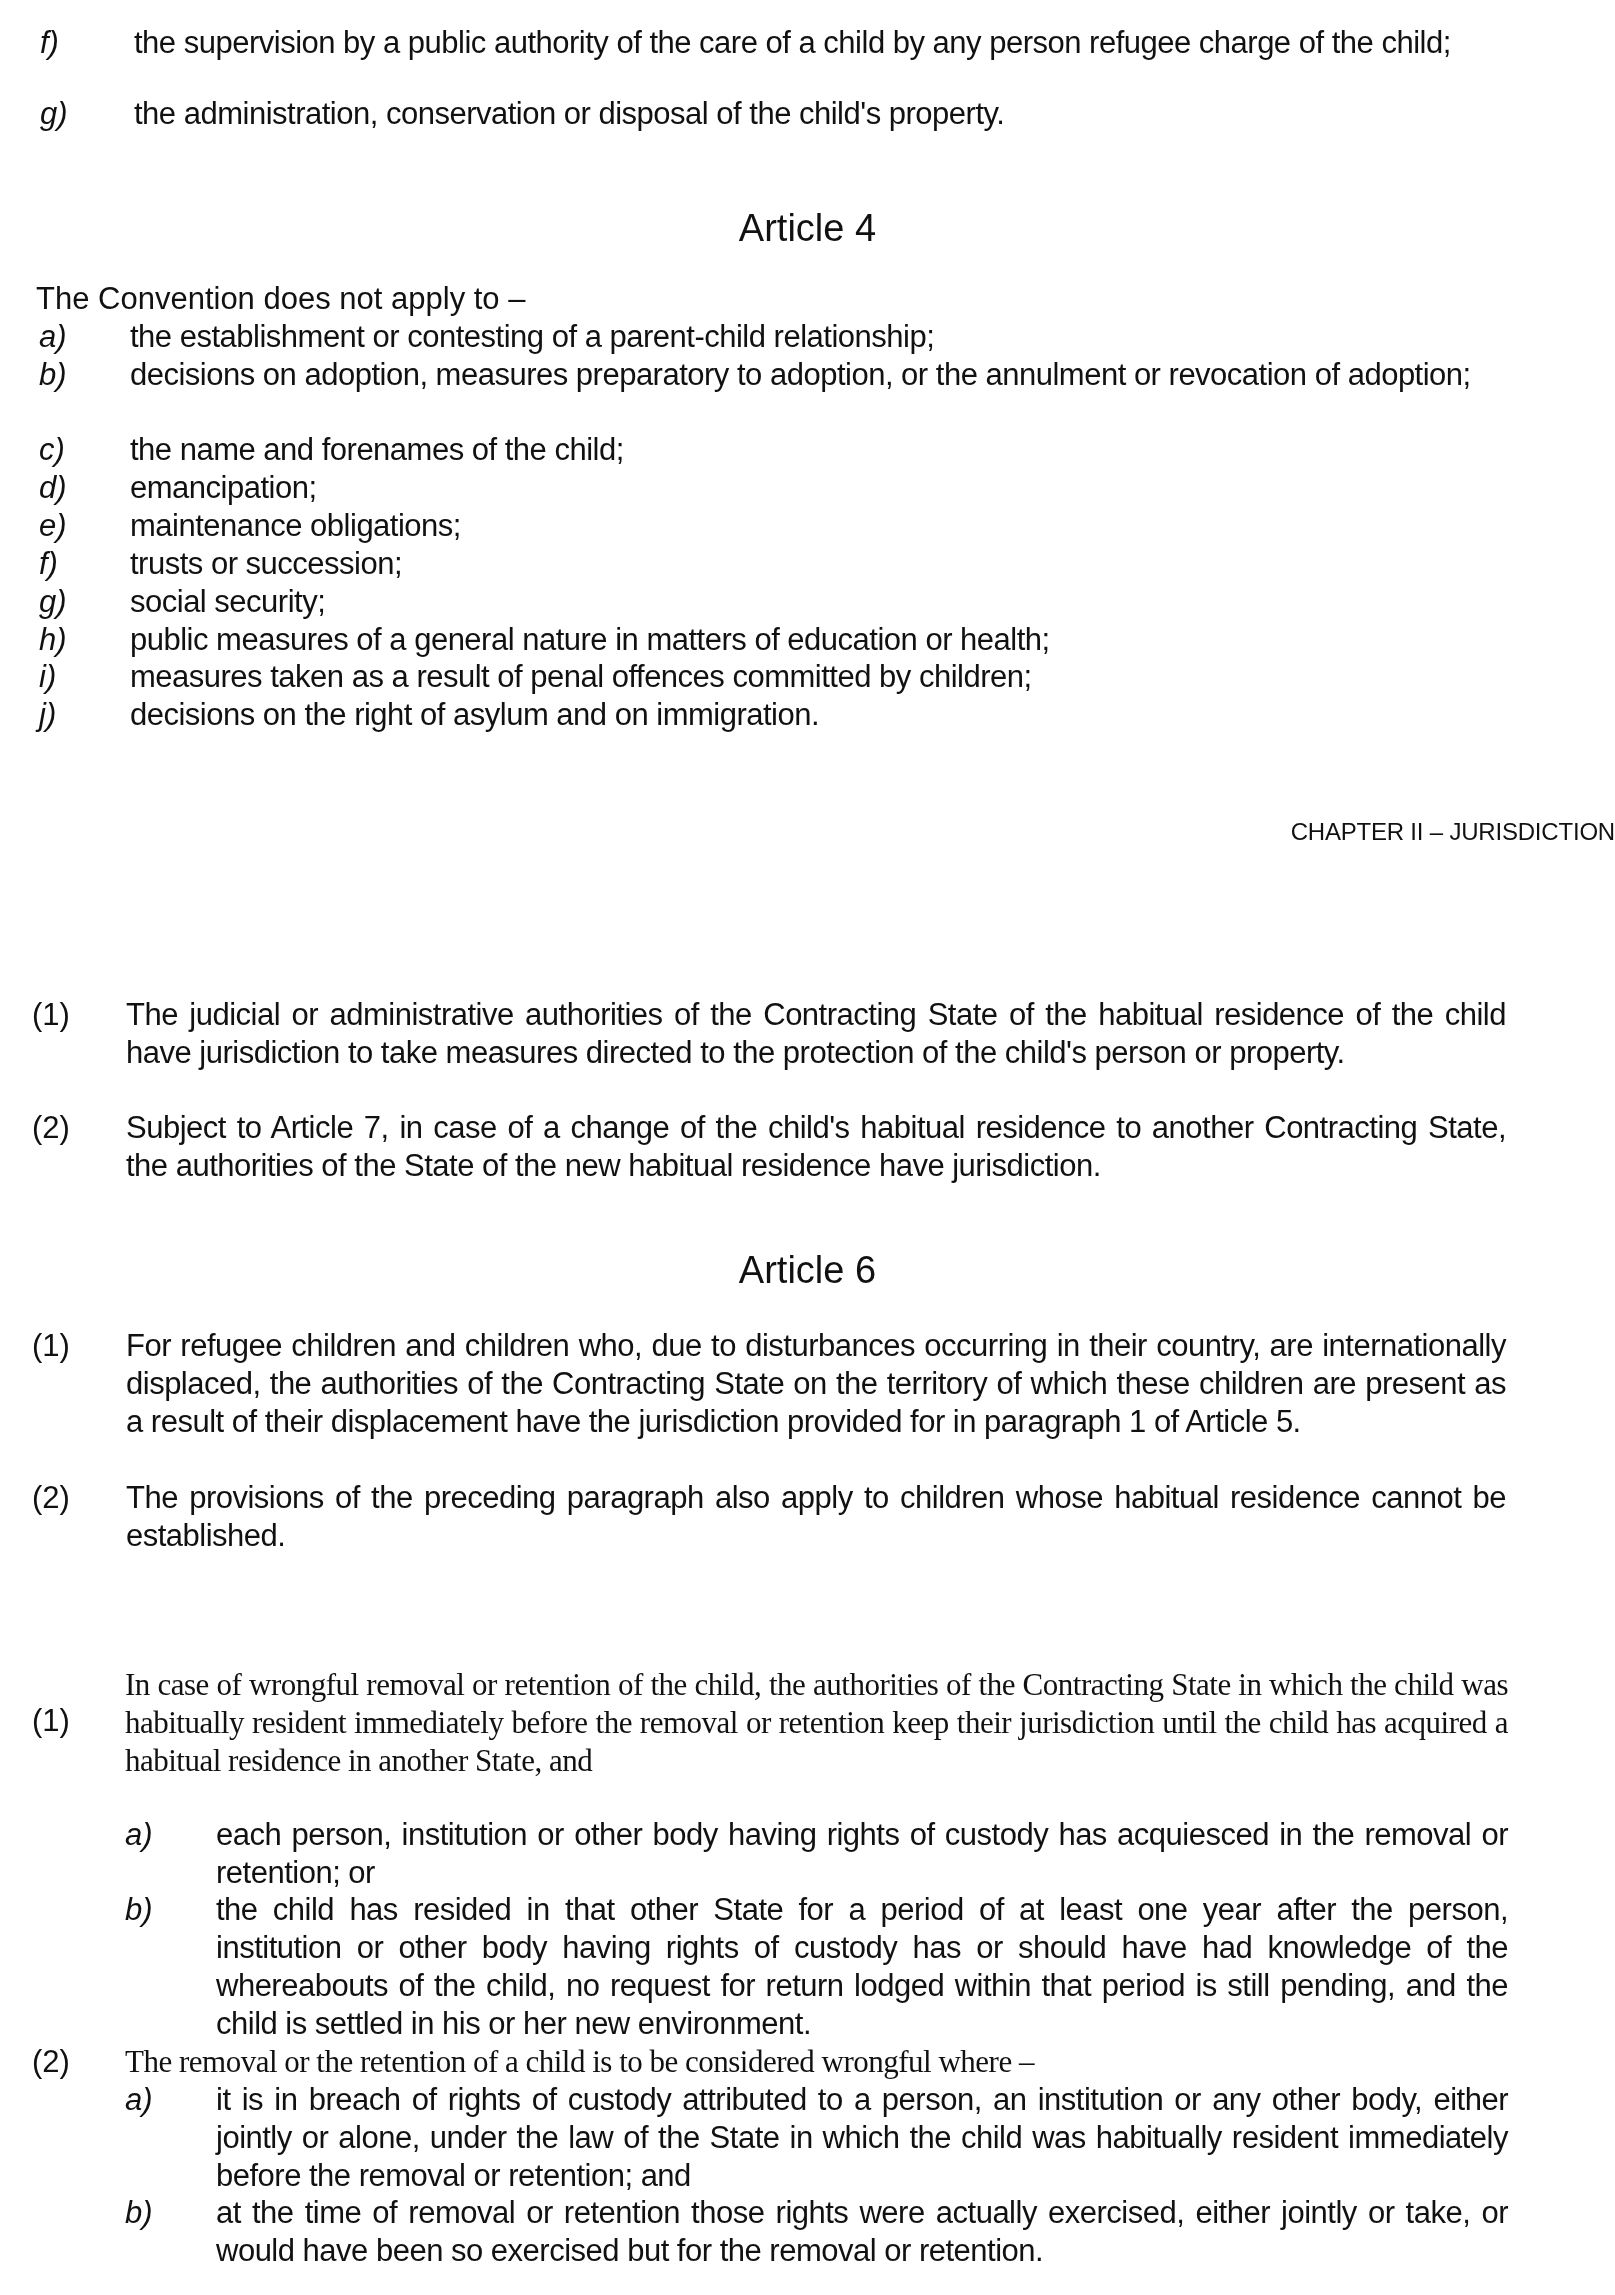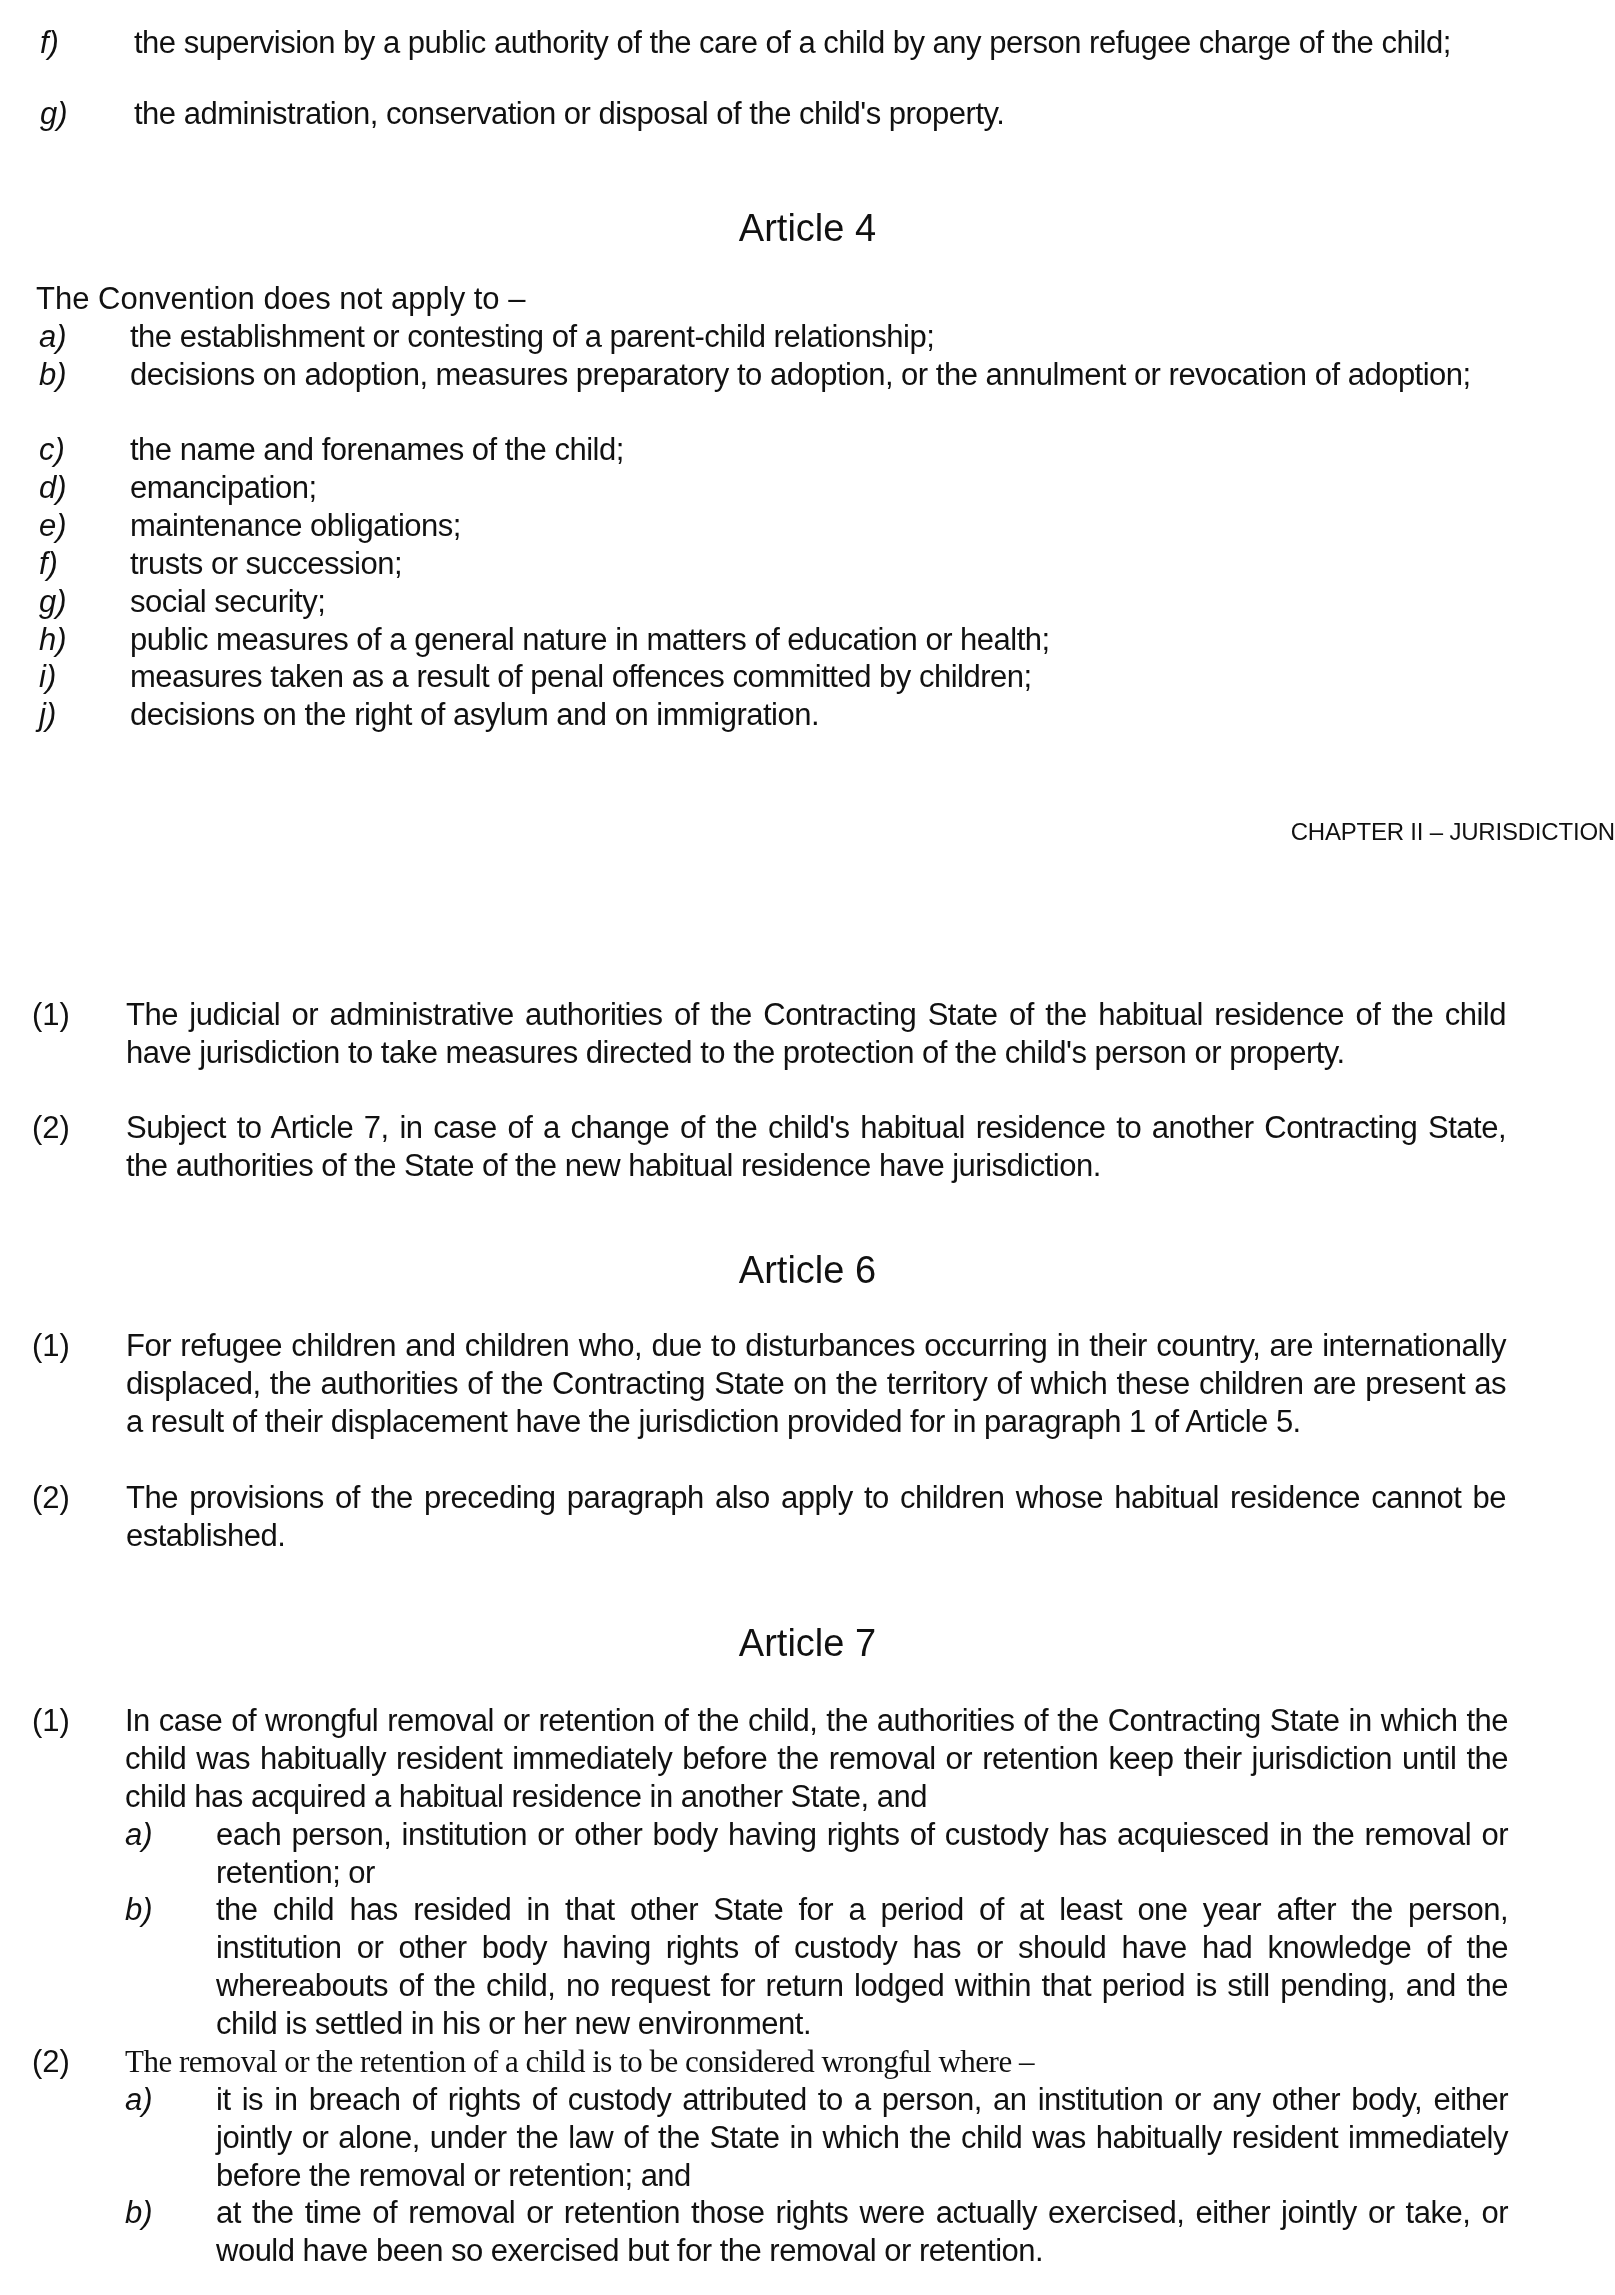--- a/index.html
+++ b/index.html
@@ -120,25 +120,24 @@
   <div class="heading" style="top:1251px;">Article 6</div>
   <div class="item">
     <span class="lbl num" style="left:32px; top:1327px;">(1)</span>
     <span class="txt" style="left:126px; top:1327px; width:1380px;">For refugee children and children who, due to disturbances occurring in their country, are internationally displaced, the authorities of the Contracting State on the territory of which these children are present as a result of their displacement have the jurisdiction provided for in paragraph 1 of Article 5.</span>
   </div>
   <div class="item">
     <span class="lbl num" style="left:32px; top:1479px;">(2)</span>
     <span class="txt" style="left:126px; top:1479px; width:1380px;">The provisions of the preceding paragraph also apply to children whose habitual residence cannot be established.</span>
   </div>
 
-  <div class="heading" style="top:1624px;">Article 7</div>
 
   <div class="item">
     <span class="lbl num" style="left:32px; top:1702px;">(1)</span>
-    <span class="txt" style="left:125px; top:1702px; width:1383px;">In case of wrongful removal or retention of the child, the authorities of the Contracting State in which the child was habitually resident immediately before the removal or retention keep their jurisdiction until the child has acquired a habitual residence in another State, and</span>
+    <span class="txt" style="left:125px; top:1666px; width:1383px;font-family:Liberation Serif, serif;">In case of wrongful removal or retention of the child, the authorities of the Contracting State in which the child was habitually resident immediately before the removal or retention keep their jurisdiction until the child has acquired a habitual residence in another State, and</span>
   </div>
   <div class="item">
     <span class="lbl" style="left:125px; top:1816px;">a)</span>
     <span class="txt" style="left:216px; top:1816px; width:1292px;">each person, institution or other body having rights of custody has acquiesced in the removal or retention; or</span>
   </div>
   <div class="item">
     <span class="lbl" style="left:125px; top:1891px;">b)</span>
     <span class="txt" style="left:216px; top:1891px; width:1292px;">the child has resided in that other State for a period of at least one year after the person, institution or other body having rights of custody has or should have had knowledge of the whereabouts of the child, no request for return lodged within that period is still pending, and the child is settled in his or her new environment.</span>
   </div>
 

